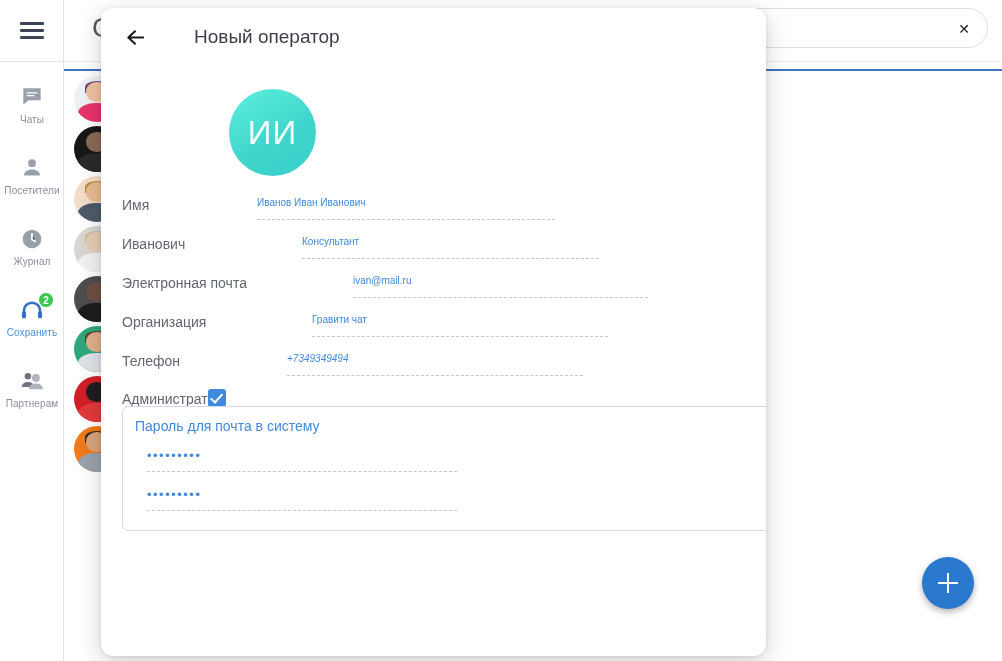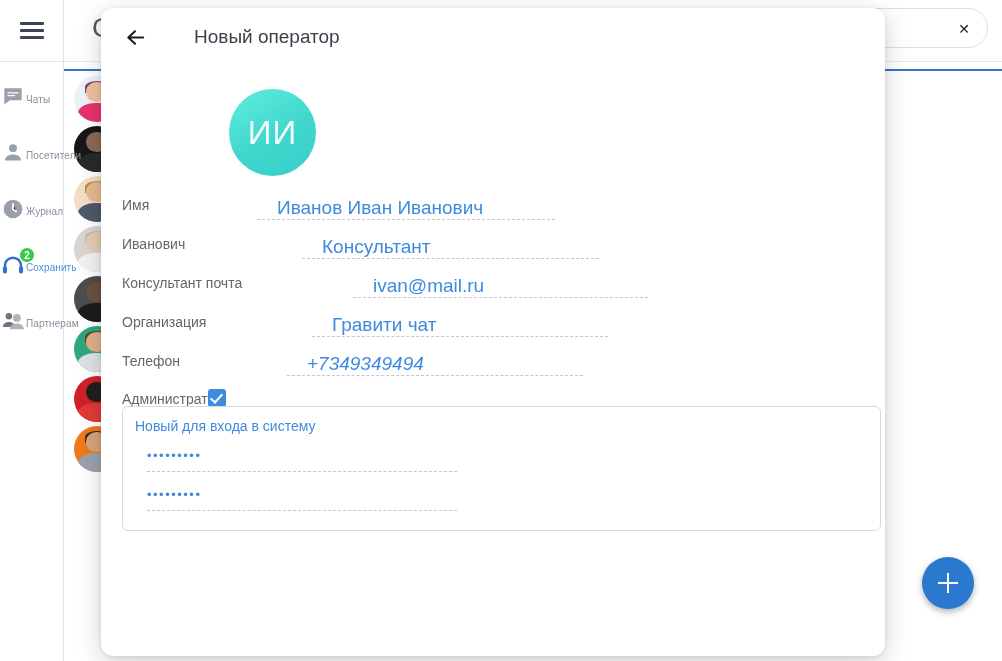--- a/index.html
+++ b/index.html
@@ -27,21 +27,21 @@
     border-bottom: 1px solid #dfe3ec;
     cursor: pointer;
   }
   .burger-bars { width: 24px; }
   .burger-bars span {
     display: block; height: 3px; background: #3c4257;
     border-radius: 1px; margin: 4px 0;
   }
   .nav-item {
     width: 64px; padding: 10px 0 6px;
-    display: flex; flex-direction: row; align-items: center;
+    display: flex; flex-direction: column; align-items: center;
     cursor: pointer; position: relative;
   }
   .nav-ico { width: 26px; height: 26px; position: relative; display:block; }
   .nav-label {
     font-size: 10px; color: #8a8f9c; margin-top: 4px;
     letter-spacing: .1px; white-space: nowrap;
   }
   .nav-item.active .nav-label { color: #4a90d9; }
   .badge {
     position: absolute; top: -5px; right: -9px;
@@ -99,21 +99,21 @@
   }
   #fab:before, #fab:after {
     content:""; position:absolute; background:#fff;
   }
   #fab:before { left:50%; top:16px; width:2px; height:20px; margin-left:-1px; }
   #fab:after  { top:50%; left:16px; height:2px; width:20px; margin-top:-1px; }
 
   
   #modal {
     position: absolute; left: 101px; top: 8px;
-    width: 784px; height: 648px;
+    width: 665px; height: 648px;
     background: #fff; border-radius: 12px;
     box-shadow: 0 6px 26px rgba(0,0,0,.18), 0 1px 4px rgba(0,0,0,.10);
     z-index: 30; overflow: hidden;
   }
   #modal-head {
     height: 58px; display: flex; align-items: center; padding-left: 19px;
   }
   #back-btn {
     width: 30px; height: 30px; cursor: pointer;
     display: flex; align-items: center; justify-content: center;
@@ -132,21 +132,21 @@
 
   #form { position: absolute; left: 0; top: 186px; width: 799px; }
 
   .field { position: relative; height: 39px; }
   .f-label {
     position: absolute; left: 21px; top: 3px;
     font-size: 14px; color: #62666f; white-space: nowrap;
   }
   .f-value {
     position: absolute; top: 3px;
-    font-size: 19px; color: #3f8ae0; white-space: nowrap; cursor: text; margin-left: 20px;
+    font-size: 10px; color: #3f8ae0; white-space: nowrap; cursor: text;
   }
   .f-rule {
     position: absolute; top: 25px; height: 0;
     border-bottom: 1px dashed #c3c6cc;
   }
 
   #admin-row { position: relative; height: 28px; }
   #admin-label { position:absolute; left:21px; top:2px; font-size:14px; color:#62666f; }
   #admin-check {
     position: absolute; left: 107px; top: 0;
@@ -343,21 +343,21 @@
         <span class="f-rule" style="left:156px;width:298px;"></span>
       </div>
 
       <div class="field">
         <span class="f-label">Иванович</span>
         <span class="f-value" style="left:201px;">Консультант</span>
         <span class="f-rule" style="left:201px;width:297px;"></span>
       </div>
 
       <div class="field">
-        <span class="f-label">Консультант почта</span>
+        <span class="f-label">Электронная почта</span>
         <span class="f-value" style="left:252px;">ivan@mail.ru</span>
         <span class="f-rule" style="left:252px;width:295px;"></span>
       </div>
 
       <div class="field">
         <span class="f-label">Организация</span>
         <span class="f-value" style="left:211px;">Гравити чат</span>
         <span class="f-rule" style="left:211px;width:296px;"></span>
       </div>
 
@@ -366,21 +366,21 @@
         <span class="f-value" style="left:186px;font-style:italic;">+7349349494</span>
         <span class="f-rule" style="left:186px;width:296px;"></span>
       </div>
 
       <div id="admin-row">
         <span id="admin-label">Администратор</span>
         <span id="admin-check"></span>
       </div>
 
       <div id="pwd-box">
-        <div id="pwd-title">Новый для входа в систему</div>
+        <div id="pwd-title">Пароль для почта в систему</div>
         <div class="pwd-field" style="top:41px;">
           <div class="pwd-dots">•••••••••</div>
           <div class="pwd-rule"></div>
         </div>
         <div class="pwd-field" style="top:80px;">
           <div class="pwd-dots">•••••••••</div>
           <div class="pwd-rule"></div>
         </div>
       </div>
 

